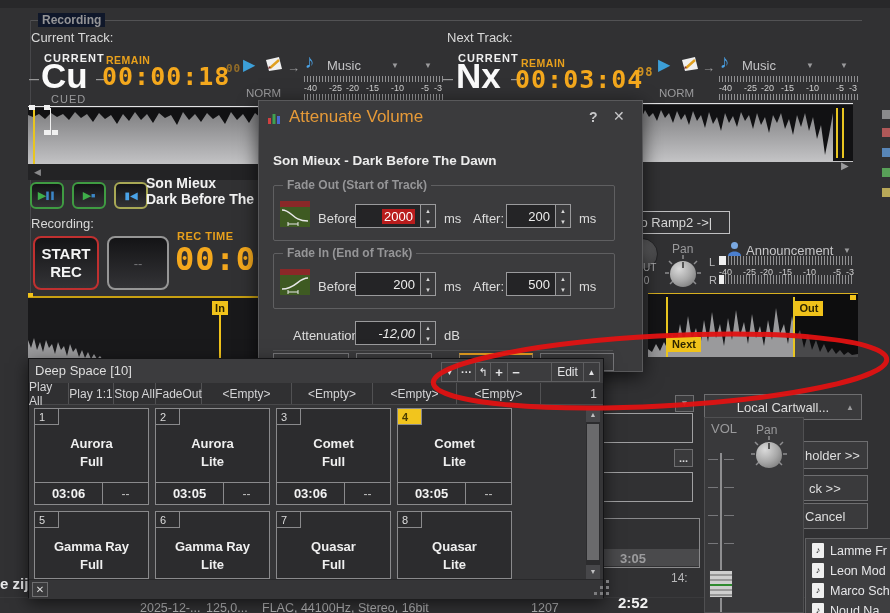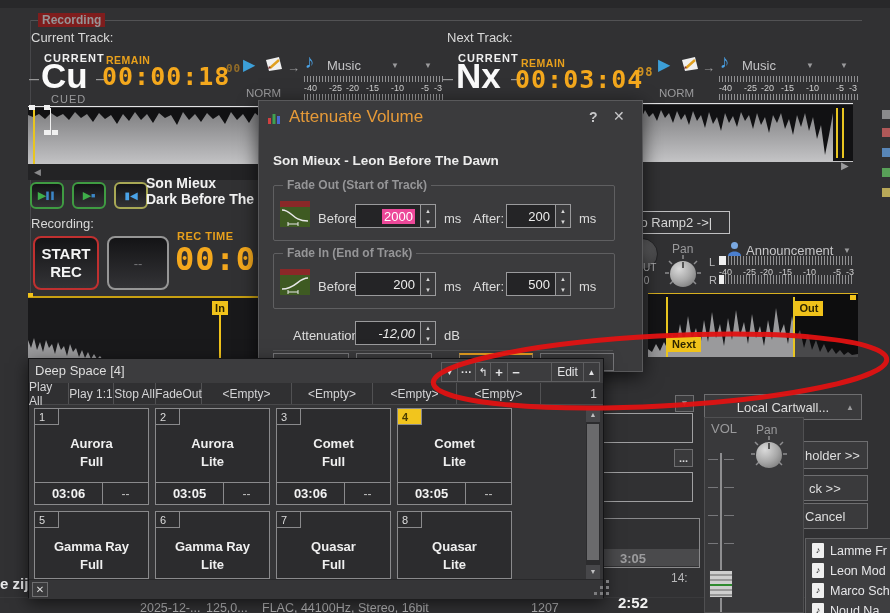--- a/index.html
+++ b/index.html
@@ -6,21 +6,21 @@
   .screen{position:relative;width:890px;height:613px;background:#313133;overflow:hidden;
     font-family:"Liberation Sans",sans-serif;color:#d6d6d6;}
   .a{position:absolute;}
   .seg{font-family:"DejaVu Sans Mono",monospace;font-weight:700;color:#f4a81d;letter-spacing:1px;}
   .ticks{background:repeating-linear-gradient(90deg,#909092 0 1px,transparent 1px 3px);}
   .scalebox span{position:absolute;top:0;font-size:9px;color:#cfcfcf;}
   .glabel{color:#959597;font-weight:700;font-size:12px;padding:0 4px;}
   .gframe{border:1px solid #5f5f61;border-radius:2px;}
   .inp{background:#242426;border:1px solid #9a9a9c;color:#ececec;font-size:13px;
     display:flex;align-items:center;justify-content:flex-end;padding-right:5px;box-sizing:border-box;}
-  .sel{background:#ec4899;color:#fff;padding:0 2px;}
+  .sel{background:#b91c1c;color:#fff;padding:0 2px;}
   .spin{display:flex;flex-direction:column;border:1px solid #9a9a9c;border-left:none;background:#3a3a3c;box-sizing:border-box;}
   .spin span{flex:1;font-size:6px;color:#d8d8d8;display:flex;align-items:center;justify-content:center;line-height:1;}
   .btnlike{background:#3a3a3c;border:1px solid #6e6e70;color:#dedede;display:flex;align-items:center;justify-content:center;font-size:13px;box-sizing:border-box;}
   .tbtn{border-left:1px solid #5e5e60;color:#e4e4e6;font-size:11px;display:flex;align-items:center;justify-content:center;height:18px;box-sizing:border-box;}
   .pcell{border-right:1px solid #515153;display:flex;align-items:center;justify-content:center;font-size:12px;color:#d4d4d6;box-sizing:border-box;height:21px;}
   .tile{position:absolute;background:#2c2c2e;border:1px solid #8a8a8c;box-sizing:border-box;}
   .tnum{position:absolute;left:0;top:0;width:24px;height:16px;border-right:1px solid #8a8a8c;border-bottom:1px solid #8a8a8c;
     font-size:11px;color:#dcdcdc;display:flex;align-items:center;padding-left:4px;box-sizing:border-box;}
   .tnum.sel4{background:#f2c51d;color:#4a3c00;font-weight:700;}
   .tname{position:absolute;left:0;right:0;top:26px;text-align:center;font-weight:700;font-size:13px;color:#efefef;line-height:1.35;}
@@ -50,21 +50,21 @@
       <stop offset="0%" stop-color="#7b7b7d"></stop>
           <stop offset="100%" stop-color="#c6c6c8"></stop>
     </linearGradient>
   </defs>
     </svg>
 
   <div class="a" style="left:0;top:0;width:890px;height:8px;background:#28282a;"></div>
 
   <div class="a" style="left:30px;top:20px;width:832px;border-top:1px solid #525254;"></div>
   <div class="a" style="left:30px;top:20px;height:332px;border-left:1px solid #47474a;"></div>
-  <div class="a glabel" style="left:38px;top:13px;background:#7f1d1d;">Recording</div>
+  <div class="a glabel" style="left:38px;top:13px;background:#0f172a;">Recording</div>
 
   <div class="a" style="left:31px;top:30px;font-size:13px;color:#d8d8d8;">Current Track:</div>
   <div class="a" style="left:447px;top:30px;font-size:13px;color:#d8d8d8;">Next Track:</div>
 
   <div class="a" style="left:44px;top:52px;font-size:11px;font-weight:700;color:#f0f0f0;letter-spacing:1px;">CURRENT</div>
   <div class="a" style="left:29px;top:68px;font-size:18px;color:#999;">–</div>
   <div class="a" style="left:41px;top:56px;font-size:35px;font-weight:700;color:#fafafa;">Cu</div>
   <div class="a" style="left:96px;top:68px;font-size:18px;color:#999;">–</div>
   <div class="a" style="left:51px;top:93px;font-size:11px;color:#9a9a9c;letter-spacing:1px;">CUED</div>
   <div class="a" style="left:106px;top:54px;font-size:10.5px;font-weight:700;color:#e8a01c;letter-spacing:.5px;">REMAIN</div>
@@ -343,21 +343,21 @@
     <span class="a" style="left:8px;top:10px;">
       <svg width="14" height="14">
           <rect x="1" y="7" width="3" height="6" fill="#d04040"></rect>
           <rect x="5.5" y="3" width="3" height="10" fill="#40a050"></rect>
           <rect x="10" y="5" width="3" height="8" fill="#4868d0"></rect>
         </svg>
     </span>
     <div class="a" style="left:30px;top:6px;font-size:17px;color:#e69a38;">Attenuate Volume</div>
     <div class="a" style="left:330px;top:8px;font-size:14px;font-weight:700;color:#c8c8ca;">?</div>
     <div class="a" style="left:354px;top:7px;font-size:14px;color:#c8c8ca;">✕</div>
-    <div class="a" style="left:14px;top:52px;font-size:13.5px;font-weight:700;color:#ececec;">Son Mieux - Leon Before The Dawn</div>
+    <div class="a" style="left:14px;top:52px;font-size:13.5px;font-weight:700;color:#ececec;">Son Mieux - Dark Before The Dawn</div>
 
     <div class="a gframe" style="left:14px;top:84px;width:340px;height:54px;"></div>
     <div class="a glabel" style="left:24px;top:77px;background:#3b3b3d;">Fade Out (Start of Track)</div>
     <span class="a" style="left:21px;top:100px;">
       <svg width="30" height="26">
           <rect width="30" height="26" fill="#3e5a22"></rect>
           <rect width="30" height="6" fill="#8a2828"></rect>
           <path d="M2,9 C12,9 12,20 28,20" stroke="#e8e8e8" stroke-width="1.5" fill="none"></path>
           <path d="M8,23 h10 M8,21 v4 M18,21 v4" stroke="#e8e8e8" stroke-width="1"></path>
         </svg>
@@ -423,21 +423,21 @@
     <div class="a" style="left:14px;top:249px;width:340px;border-top:1px solid #505052;"></div>
     <div class="a" style="left:14px;top:252px;width:76px;height:18px;border:1px solid #77777a;background:#3b3b3d;box-sizing:border-box;"></div>
     <div class="a" style="left:97px;top:252px;width:76px;height:18px;border:1px solid #77777a;background:#3b3b3d;box-sizing:border-box;"></div>
     <div class="a" style="left:200px;top:252px;width:74px;height:18px;border:1px solid #9a8868;border-top:2px solid #e8a020;background:#3b3b3d;box-sizing:border-box;"></div>
     <div class="a" style="left:281px;top:252px;width:74px;height:18px;border:1px solid #77777a;background:#3b3b3d;box-sizing:border-box;"></div>
   </div>
 
   <div class="a" style="left:28px;top:358px;width:576px;height:240px;background:#353537;border:1px solid #141416;box-shadow:0 5px 16px rgba(0,0,0,.6);z-index:30;box-sizing:border-box;">
 
     <div class="a" style="left:0;top:0;width:574px;height:24px;background:#3c3c3e;border-bottom:1px solid #2a2a2c;">
-      <span class="a" style="left:6px;top:4px;font-size:13px;color:#dedede;">Deep Space [4]</span>
+      <span class="a" style="left:6px;top:4px;font-size:13px;color:#dedede;">Deep Space [10]</span>
       <div class="a" style="right:3px;top:3px;display:flex;border-right:1px solid #5e5e60;border-top:1px solid #5e5e60;border-bottom:1px solid #5e5e60;">
         <div class="tbtn" style="width:16px;">
             <span style="font-size:8px;">▼</span>
           </div>
         <div class="tbtn" style="width:18px;font-weight:700;">
             <span>···</span>
           </div>
         <div class="tbtn" style="width:15px;">
             <span>↰</span>
           </div>

